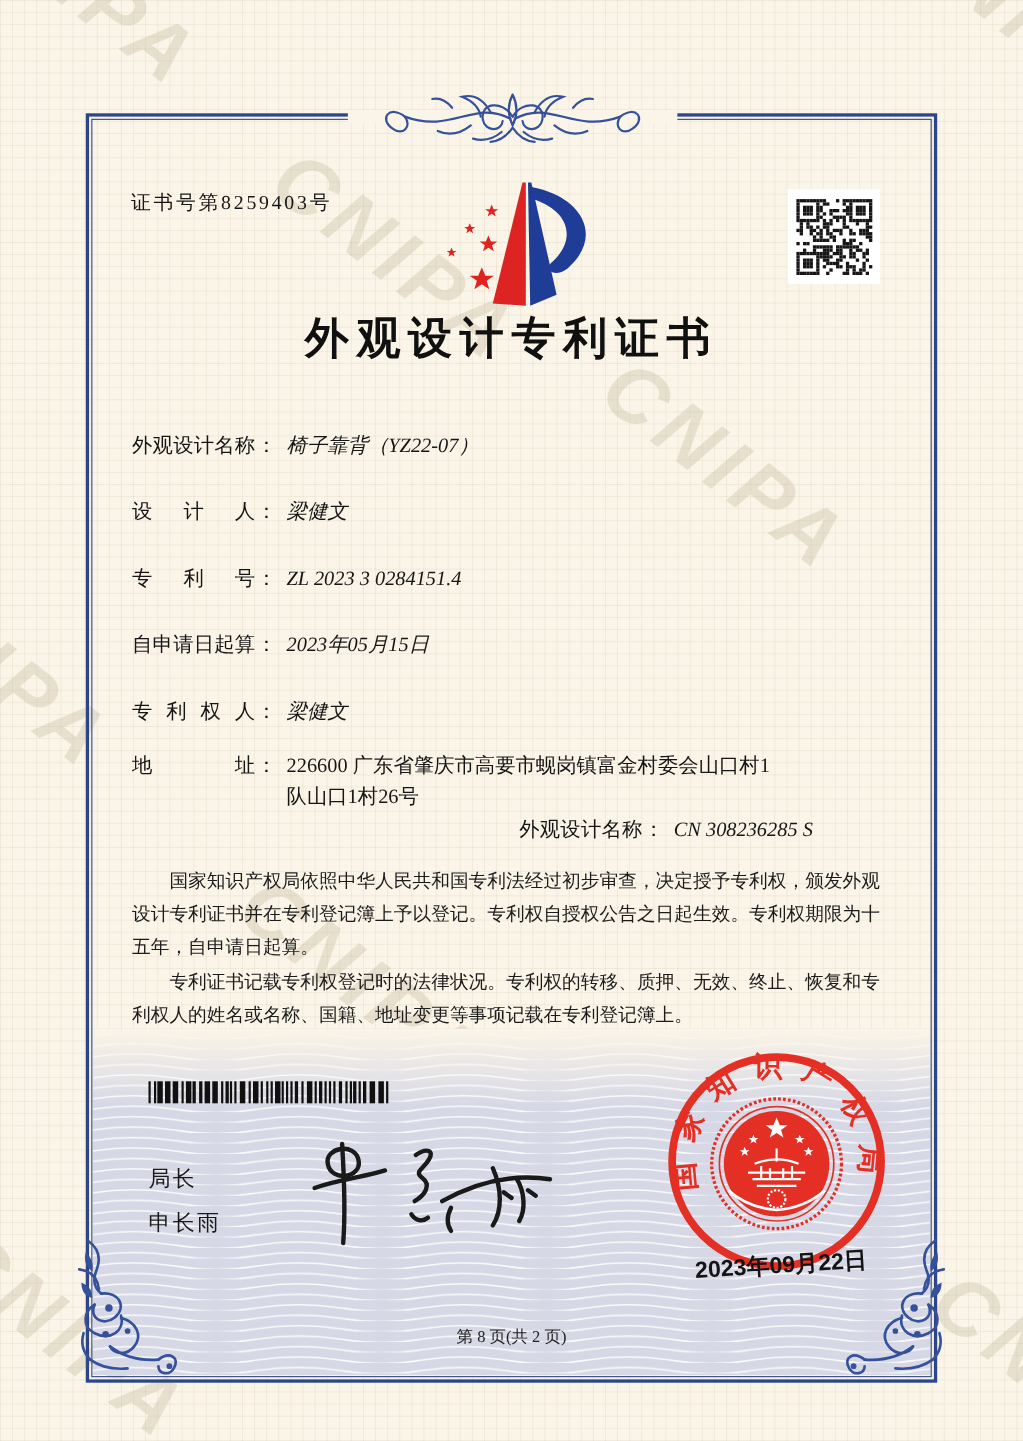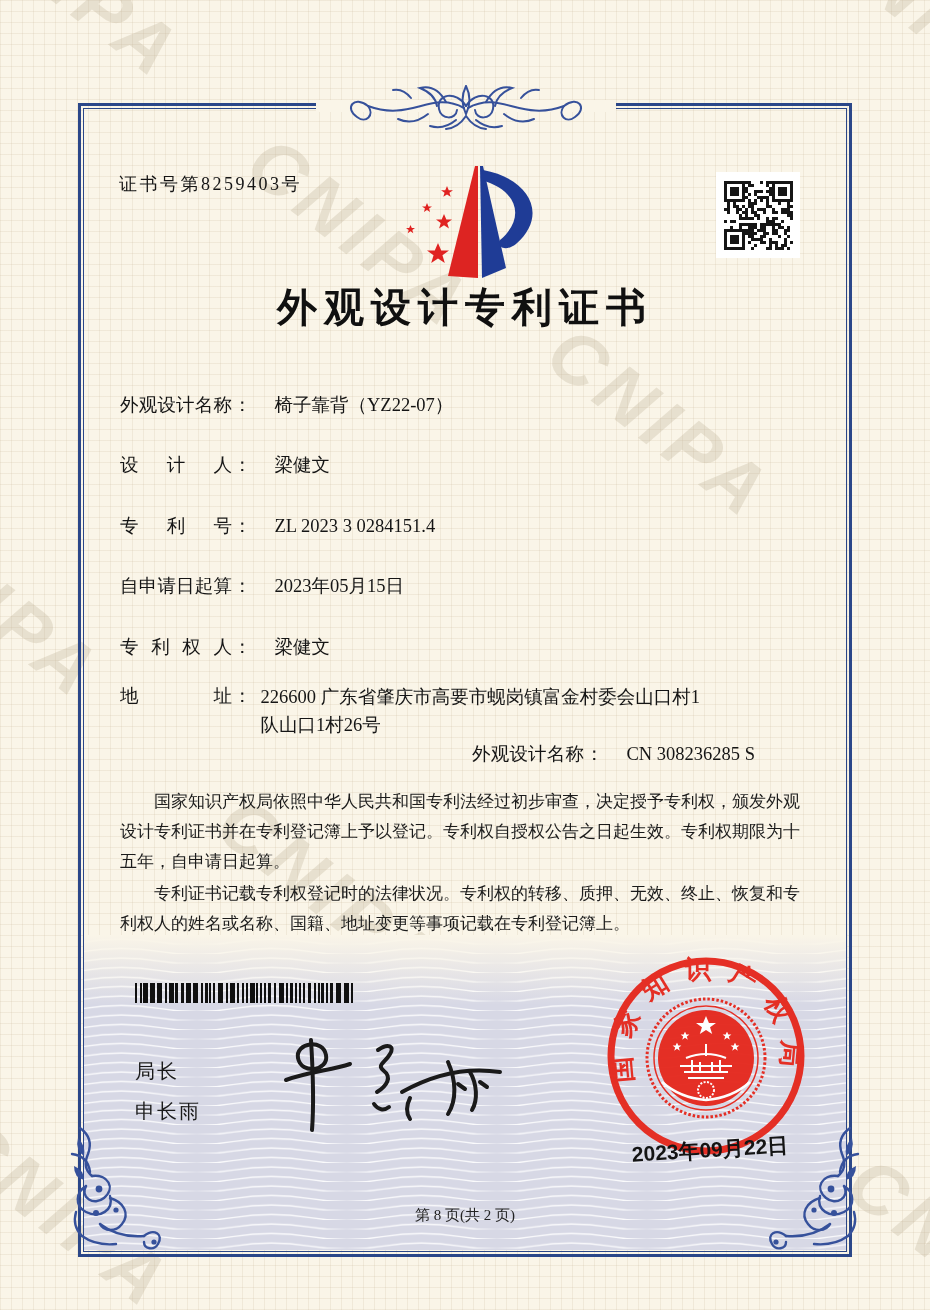--- a/index.html
+++ b/index.html
@@ -36,21 +36,21 @@
     display:flex;align-items:center;justify-content:center;}
   .qr{width:69px;height:69px;background:#fff;}
   .qr b{display:block;}
   .title{position:absolute;left:78px;top:280px;width:774px;text-align:center;
     font-size:40px;font-weight:bold;letter-spacing:7px;color:#101010;z-index:6;}
   
   .fields{position:absolute;left:120px;top:0;width:700px;z-index:6;font-size:18.5px;}
   .frow{position:absolute;left:0;white-space:nowrap;}
   .lbl{display:inline-block;width:112px;text-align:justify;text-align-last:justify;vertical-align:top;}
   .colon{display:inline-block;margin-left:1px;}
-  .val{display:inline-block;margin-left:23px;font-size:18.5px;}
+  .val{display:inline-block;margin-left:9px;font-size:18.5px;font-style:italic;}
   .addr-val{display:inline-block;margin-left:9px;vertical-align:top;line-height:28px;}
   .grant-group2{position:absolute;left:352px;top:0;white-space:nowrap;}
   .grant-group2 .lbl{width:112px;}
   
   .body-text{position:absolute;left:120px;top:786px;width:694px;z-index:6;
     font-family:"DejaVu Serif",serif;font-size:17px;line-height:30px;color:#1b1b1b;}
   .body-text p{margin:0 0 2px 0;text-indent:34px;}
   
   .barcode{position:absolute;left:135px;top:983px;width:240px;height:20px;display:flex;z-index:6;}
   .barcode i{display:block;background:#101010;height:100%;}

